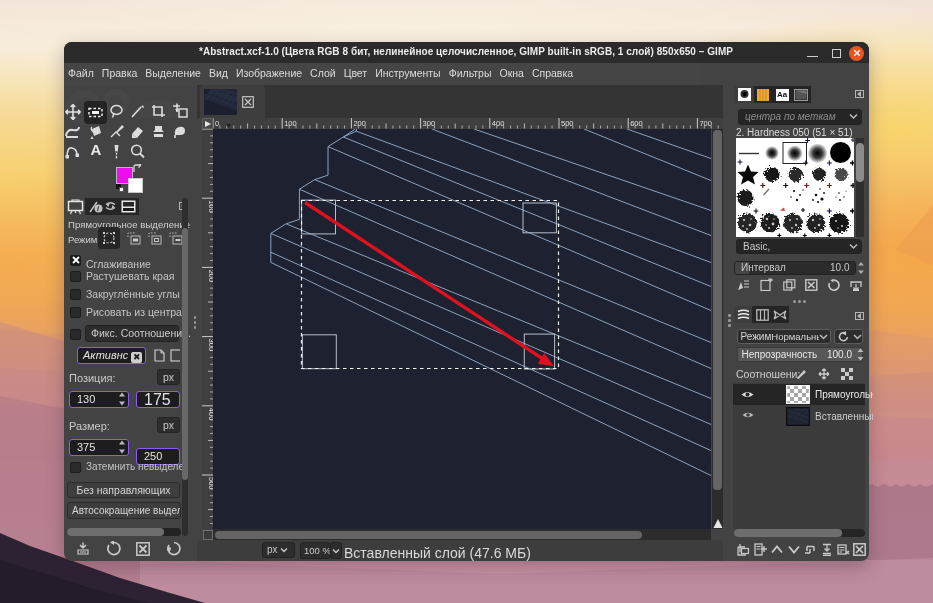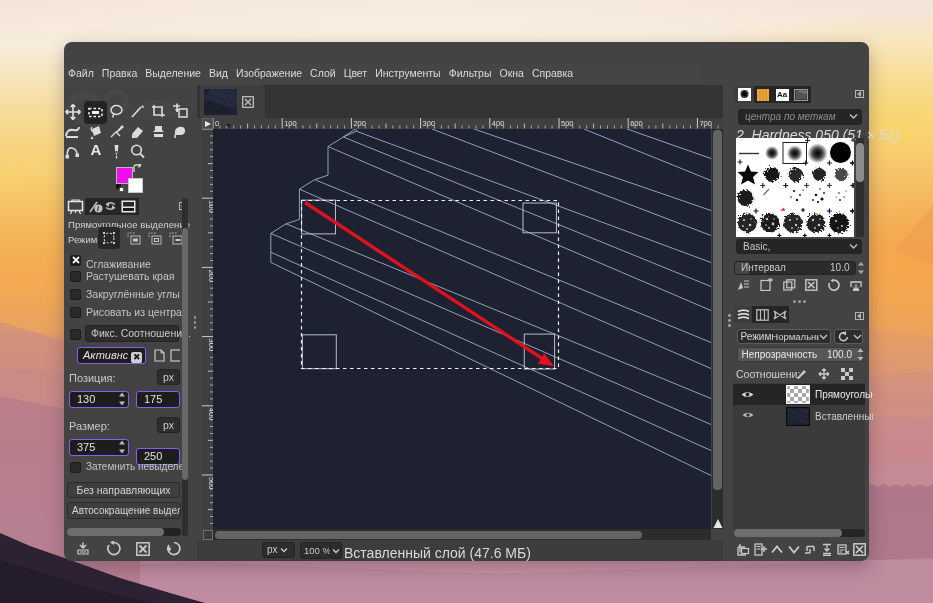--- a/index.html
+++ b/index.html
@@ -46,20 +46,29 @@
  <path d="M866,487 L872,484 L878,487 L884,483.5 L890,487 L896,484 L902,487 L908,483.5 L914,487 L920,484 L926,487 L933,484 L933,560 L866,560 Z" fill="#9d6a7f" opacity="0.85"></path>
  <path d="M0,458 L300,468 L933,460 L933,603 L0,603 Z" fill="#c28a9c" opacity="0.35"></path>
  <path d="M0,570 L200,562 L500,574 L933,558 L933,603 L0,603 Z" fill="#bd8a9e" opacity="0.8"></path>
  <path d="M0,322 L40,334 L64,341 L140,352 L140,603 L0,603 Z" fill="#bb8293" opacity="0.4"></path>
  <path d="M0,396 L60,408 L140,419 L140,603 L0,603 Z" fill="#ab7386" opacity="0.45"></path>
  <path d="M0,533 L30,546 L70,560 L120,578 L170,593 L205,603 L0,603 Z" fill="#2d2233"></path>
  <path d="M0,560 L40,572 L90,588 L130,598 L150,603 L0,603 Z" fill="#241b2b"></path>
 </svg>
 
 <div class="win">
+<div class="titlebar">
+ <div class="title">*Abstract.xcf-1.0 (Цвета RGB 8 бит, нелинейное целочисленное, GIMP built-in sRGB, 1 слой) 850x650 – GIMP</div>
+ <div class="abs" style="left:743px;top:13.5px;width:11px;height:1.3px;background:#cfcfcf"></div>
+ <div class="abs" style="left:768px;top:6.5px;width:9px;height:9px;border:1px solid #cfcfcf"></div>
+ <div class="abs" style="left:785px;top:3.5px;width:15px;height:15px;border-radius:50%;background:#e95420"></div>
+ <svg class="abs" style="left:788.5px;top:7px" width="8" height="8">
+          <path d="M1.2,1.2 L6.8,6.8 M6.8,1.2 L1.2,6.8" stroke="#f6f1ee" stroke-width="1.6"></path>
+        </svg>
+</div>
 <div class="menubar"><span style="margin-left:0px">Файл</span><span>Правка</span><span>Выделение</span><span>Вид</span><span>Изображение</span><span>Слой</span><span>Цвет</span><span>Инструменты</span><span>Фильтры</span><span>Окна</span><span>Справка</span></div>
 
 <svg class="abs" style="left:0px;top:44px" width="133" height="40" opacity="0.2">
  <circle cx="20" cy="22" r="14" fill="none" stroke="#5a5a5a" stroke-width="7"></circle>
  <circle cx="52" cy="16" r="10" fill="none" stroke="#5a5a5a" stroke-width="6"></circle>
  <ellipse cx="95" cy="24" rx="22" ry="10" fill="#555"></ellipse>
 </svg>
 <div class="abs" style="left:20px;top:59px;width:23px;height:23px;background:#232323;border-radius:4px"></div>
 <svg class="abs" style="left:0px;top:61px" width="18" height="18">
         <path d="M9,1.5 L9,16.5 M1.5,9 L16.5,9 M9,1.5 L6.8,4 M9,1.5 L11.2,4 M9,16.5 L6.8,14 M9,16.5 L11.2,14 M1.5,9 L4,6.8 M1.5,9 L4,11.2 M16.5,9 L14,6.8 M16.5,9 L14,11.2" stroke="#e2e2e2" stroke-width="1.6" fill="none"></path>
@@ -204,21 +213,21 @@
 <svg class="abs" style="left:106px;top:307px" width="10" height="13">
         <rect x="1" y="1" width="11" height="11" fill="none" stroke="#c9c9c9" stroke-width="1.2"></rect>
       </svg>
 <div class="panel-label" style="left:5px;top:330px;color:#c9c9c9">Позиция:</div>
 <div class="field" style="left:93px;top:327px;width:23px;height:16px;font-size:10.5px;line-height:14px;text-align:center">px</div>
 <div class="darkfield" style="left:5px;top:348.5px;width:60px;height:17px;font-size:11px;line-height:15px;padding-left:7px">130</div>
 <svg class="abs" style="left:53px;top:350px" width="10" height="14">
         <path d="M5,0.5 l3,4 l-6,0 z" fill="#b9b9b9"></path>
         <path d="M5,13.5 l3,-4 l-6,0 z" fill="#b9b9b9"></path>
       </svg>
-<div class="darkfield" style="left:72px;top:348.5px;width:44px;height:17px;font-size:11px;line-height:15px;padding-left:7px">175</div>
+<div class="darkfield" style="left:72px;top:348.5px;width:44px;height:17px;font-size:16px;line-height:15px;padding-left:7px">175</div>
 <div class="panel-label" style="left:5px;top:378px;color:#c9c9c9">Размер:</div>
 <div class="field" style="left:93px;top:375px;width:23px;height:16px;font-size:10.5px;line-height:14px;text-align:center">px</div>
 <div class="darkfield" style="left:5px;top:396.5px;width:60px;height:17px;font-size:11px;line-height:15px;padding-left:7px">375</div>
 <svg class="abs" style="left:53px;top:398px" width="10" height="14">
         <path d="M5,0.5 l3,4 l-6,0 z" fill="#b9b9b9"></path>
         <path d="M5,13.5 l3,-4 l-6,0 z" fill="#b9b9b9"></path>
       </svg>
 <div class="darkfield" style="left:72px;top:406px;width:44px;height:17px;font-size:11px;line-height:15px;padding-left:7px">250</div>
 <div class="cb" style="left:6px;top:419.5px"></div>
 <div class="panel-label" style="left:22px;top:419px;color:#c4c4c4;width:96px;overflow:hidden;font-size:10px">Затемнить невыделенн</div>
@@ -506,21 +515,21 @@
         <path d="M1.5,1.5 L12.5,1.5 L12.5,5 Z" fill="#777"></path>
       </svg>
 <svg class="abs" style="left:791px;top:48px" width="9" height="8">
         <rect x="0.5" y="0.5" width="8" height="7" fill="none" stroke="#b5b5b5"></rect>
         <path d="M6,1 L6,7 L2,4 Z" fill="#b5b5b5"></path>
       </svg>
 <div class="field" style="left:674px;top:66.5px;width:124px;height:16px;background:#252525;font-size:10px;font-style:italic;color:#8e8e8e;line-height:14px;padding-left:6px">центра по меткам</div>
 <svg class="abs" style="left:785px;top:71px" width="9" height="7">
         <path d="M1,1.5 L4.5,5 L8,1.5" stroke="#bbb" stroke-width="1.5" fill="none"></path>
       </svg>
-<div class="panel-label" style="left:672px;top:84.5px;font-style:italic;font-size:14px;color:#dadada">2. Hardness 050 (51 × 51)</div>
+<div class="panel-label" style="left:672px;top:84.5px;font-size:10px;color:#dadada">2. Hardness 050 (51 × 51)</div>
 <svg class="abs" style="left:672px;top:95.5px" width="118" height="99">
 <rect width="118" height="99" fill="#ffffff"></rect>
 <defs>
           <radialGradient id="sb">
             <stop offset="0%" stop-color="#000"></stop>
             <stop offset="45%" stop-color="#222" stop-opacity="0.9"></stop>
             <stop offset="100%" stop-color="#000" stop-opacity="0"></stop>
           </radialGradient>
 <filter id="rgh">
             <feTurbulence type="fractalNoise" baseFrequency="0.55" numOctaves="2" result="n"></feTurbulence>

